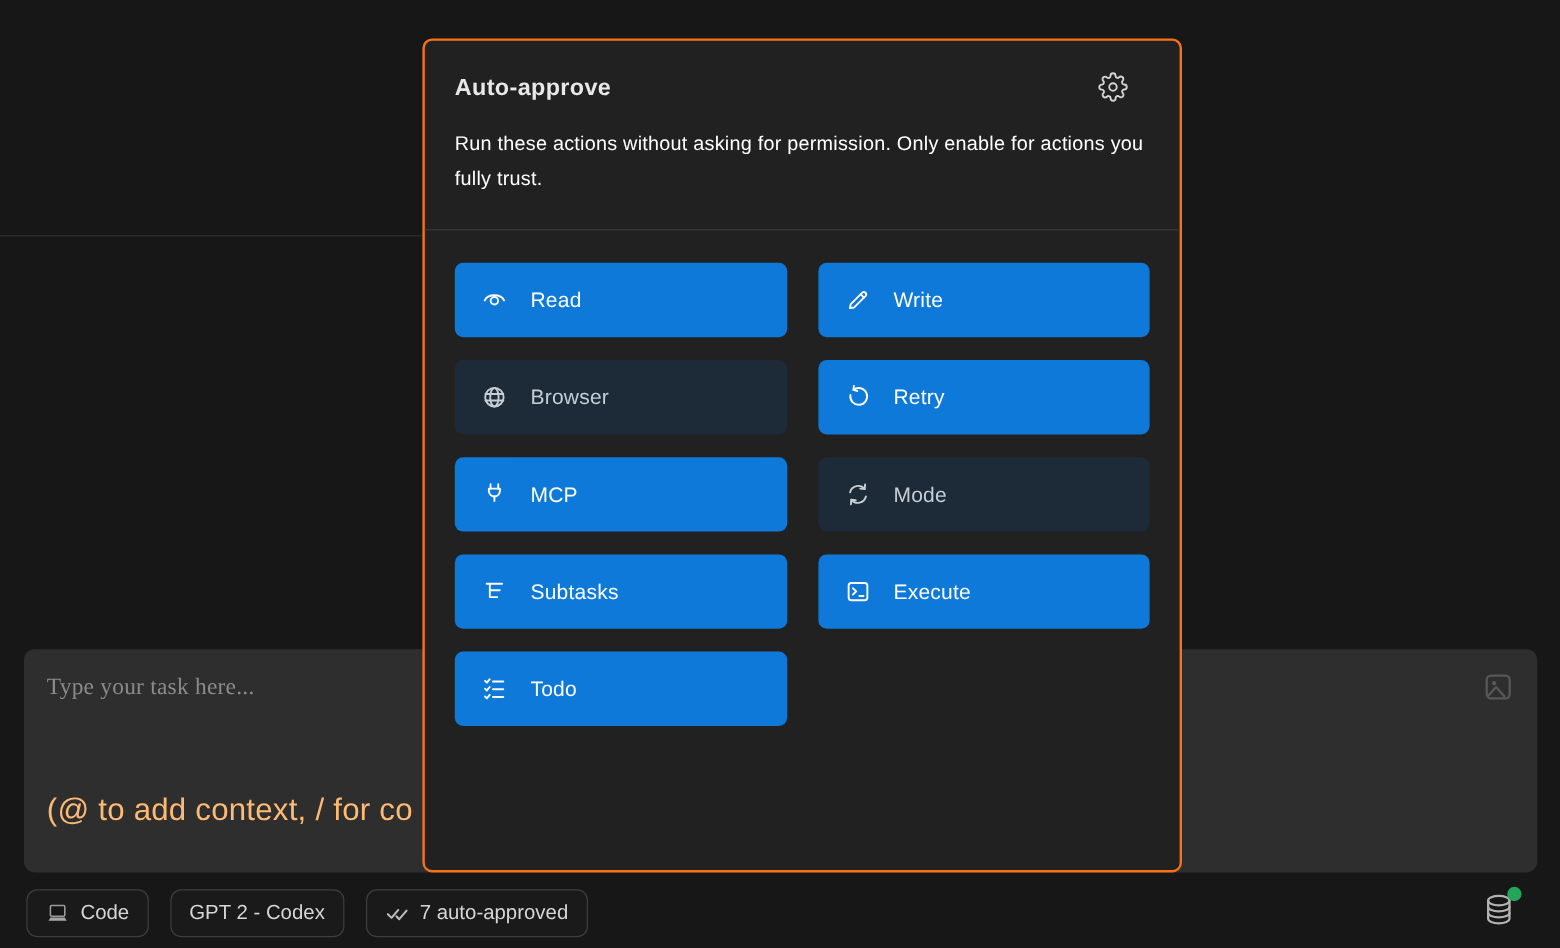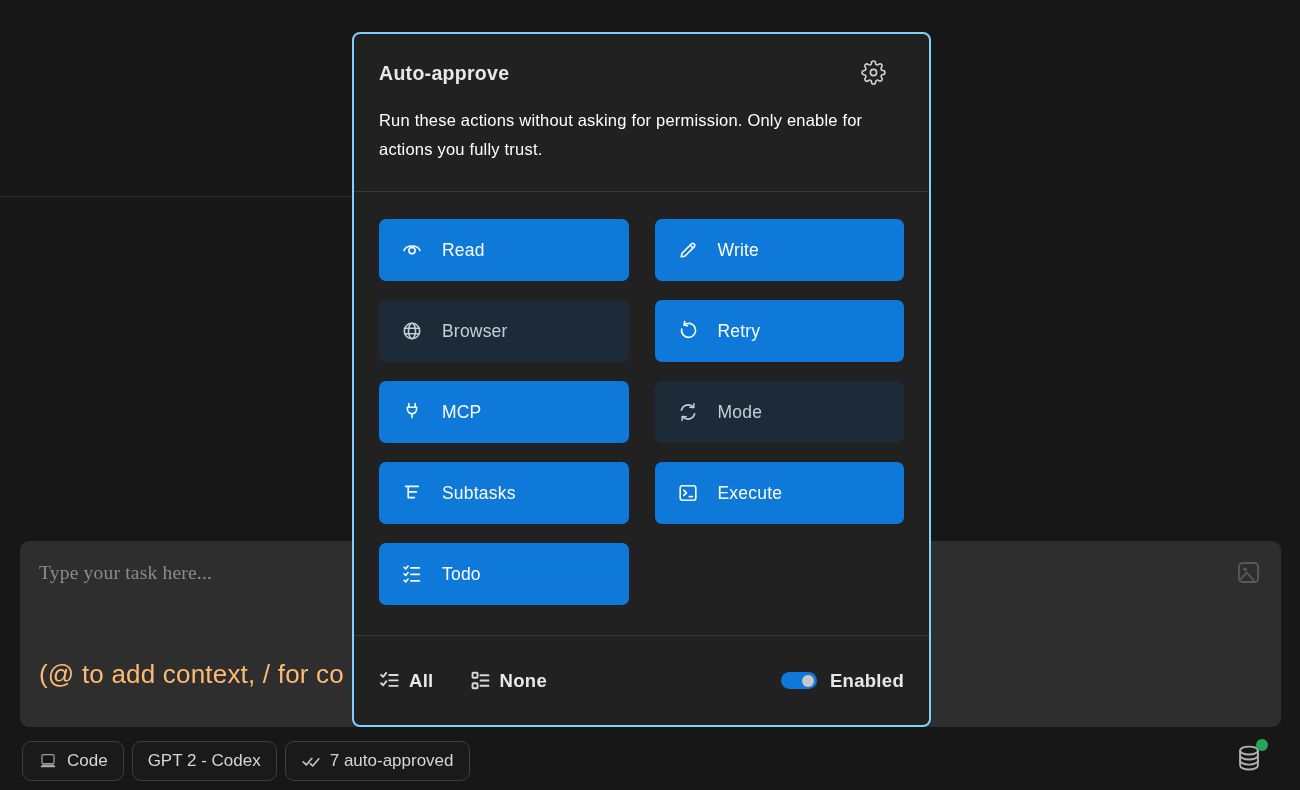--- a/index.html
+++ b/index.html
@@ -24,36 +24,36 @@
     position:absolute; left:19px; top:21px;
     font-size:19.5px; color:#8b8b8b; letter-spacing:.2px;font-family:Liberation Serif, serif;
   }
   .task-hint {
     position:absolute; left:19px; top:118px;
     font-size:26px; color:#fdba74; white-space:nowrap; letter-spacing:.2px;
   }
   .task-image-btn { position:absolute; right:19px; top:18px; color:#585858; cursor:pointer; }
 
   
-  .status-bar { position:absolute; left:22px; top:741px; display:flex; gap:8px; }
+  .status-bar { position:absolute; left:22px; top:741px; display:flex; gap:18px; }
   .chip {
     height:40px; border:1.5px solid #3e3e3e; border-radius:9px; background:#1a1a1a;
     display:flex; align-items:center; gap:9px; padding:0 15px;
     color:#d6d6d6; font-size:17px; cursor:pointer; white-space:nowrap;
   }
   .chip .chip-icon { color:#bdbdbd; }
   .db-wrap { position:absolute; right:36px; top:743px; color:#b2b2b2; cursor:pointer; }
   .db-dot {
     position:absolute; right:-4px; top:-4px; width:12px; height:12px; border-radius:50%;
   }
 
   
   .modal {
-    position:absolute; left:352px; top:32px; width:579px; height:695px;
-    background:#212121; border:2px solid #7dd3fc; border-radius:8px;
+    position:absolute; left:352px; top:32px; width:633px; height:695px;
+    background:#212121; border:2px solid #f97316; border-radius:8px;
     display:flex; flex-direction:column; z-index:10;
   }
   .modal-header { padding:28px 25px 0 25px; border-bottom:1px solid #3a3a3a; }
   .modal-title-row { display:flex; align-items:flex-start; justify-content:space-between; }
   .modal-title { font-size:19.5px; font-weight:bold; color:#e8e8e8; letter-spacing:.3px; }
   .gear-btn { color:#d4d4d4; margin:-2px 18px 0 0; cursor:pointer; }
   .modal-desc {
     margin-top:21px; padding-bottom:27px; max-width:660px;
     font-size:16.5px; line-height:29px; color:#ffffff; letter-spacing:.2px;
   }
@@ -238,40 +238,13 @@
         <span class="btn-icon">
           <svg viewBox="0 0 22 22" class="stroke-ic" width="22" height="22">
             <path d="M3.2 4.4l1.5 1.5 2.4-2.9M3.2 10.9l1.5 1.5 2.4-2.9M3.2 17.4l1.5 1.5 2.4-2.9"></path>
             <path d="M9.8 4.9h8.6M9.8 11.4h8.6M9.8 17.9h8.6"></path>
           </svg>
         </span>
         <span class="btn-label">Todo</span>
       </button>
     </div>
 
-  <div class="modal-footer">
-    <div class="footer-action">
-      <span class="fa-icon">
-          <svg viewBox="0 0 20 20" class="stroke-ic" style="stroke-width:1.8" width="21" height="21">
-            <path d="M2 4.6l1.9 1.9 3-3.7M2 12.6l1.9 1.9 3-3.7"></path>
-            <path d="M9.8 4.7h8M9.8 9.9h8M9.8 15.1h8"></path>
-          </svg>
-        </span>
-      <span>All</span>
-    </div>
-    <div class="footer-action second">
-      <span class="fa-icon">
-          <svg viewBox="0 0 20 20" class="stroke-ic" style="stroke-width:1.8" width="21" height="21">
-            <rect x="2.4" y="2.6" width="4.8" height="4.8" rx=".8"></rect>
-            <rect x="2.4" y="12.6" width="4.8" height="4.8" rx=".8"></rect>
-            <path d="M10 5h7.6M10 10h7.6M10 15h7.6"></path>
-          </svg>
-        </span>
-      <span>None</span>
-    </div>
-    <div class="toggle-group">
-      <div class="toggle on" id="enabled-toggle" style="background: rgb(14, 121, 216);">
-        <div class="toggle-knob"></div>
-      </div>
-      <div class="toggle-label">Enabled</div>
-    </div>
-  </div>
 </div>
 
 </body></html>

